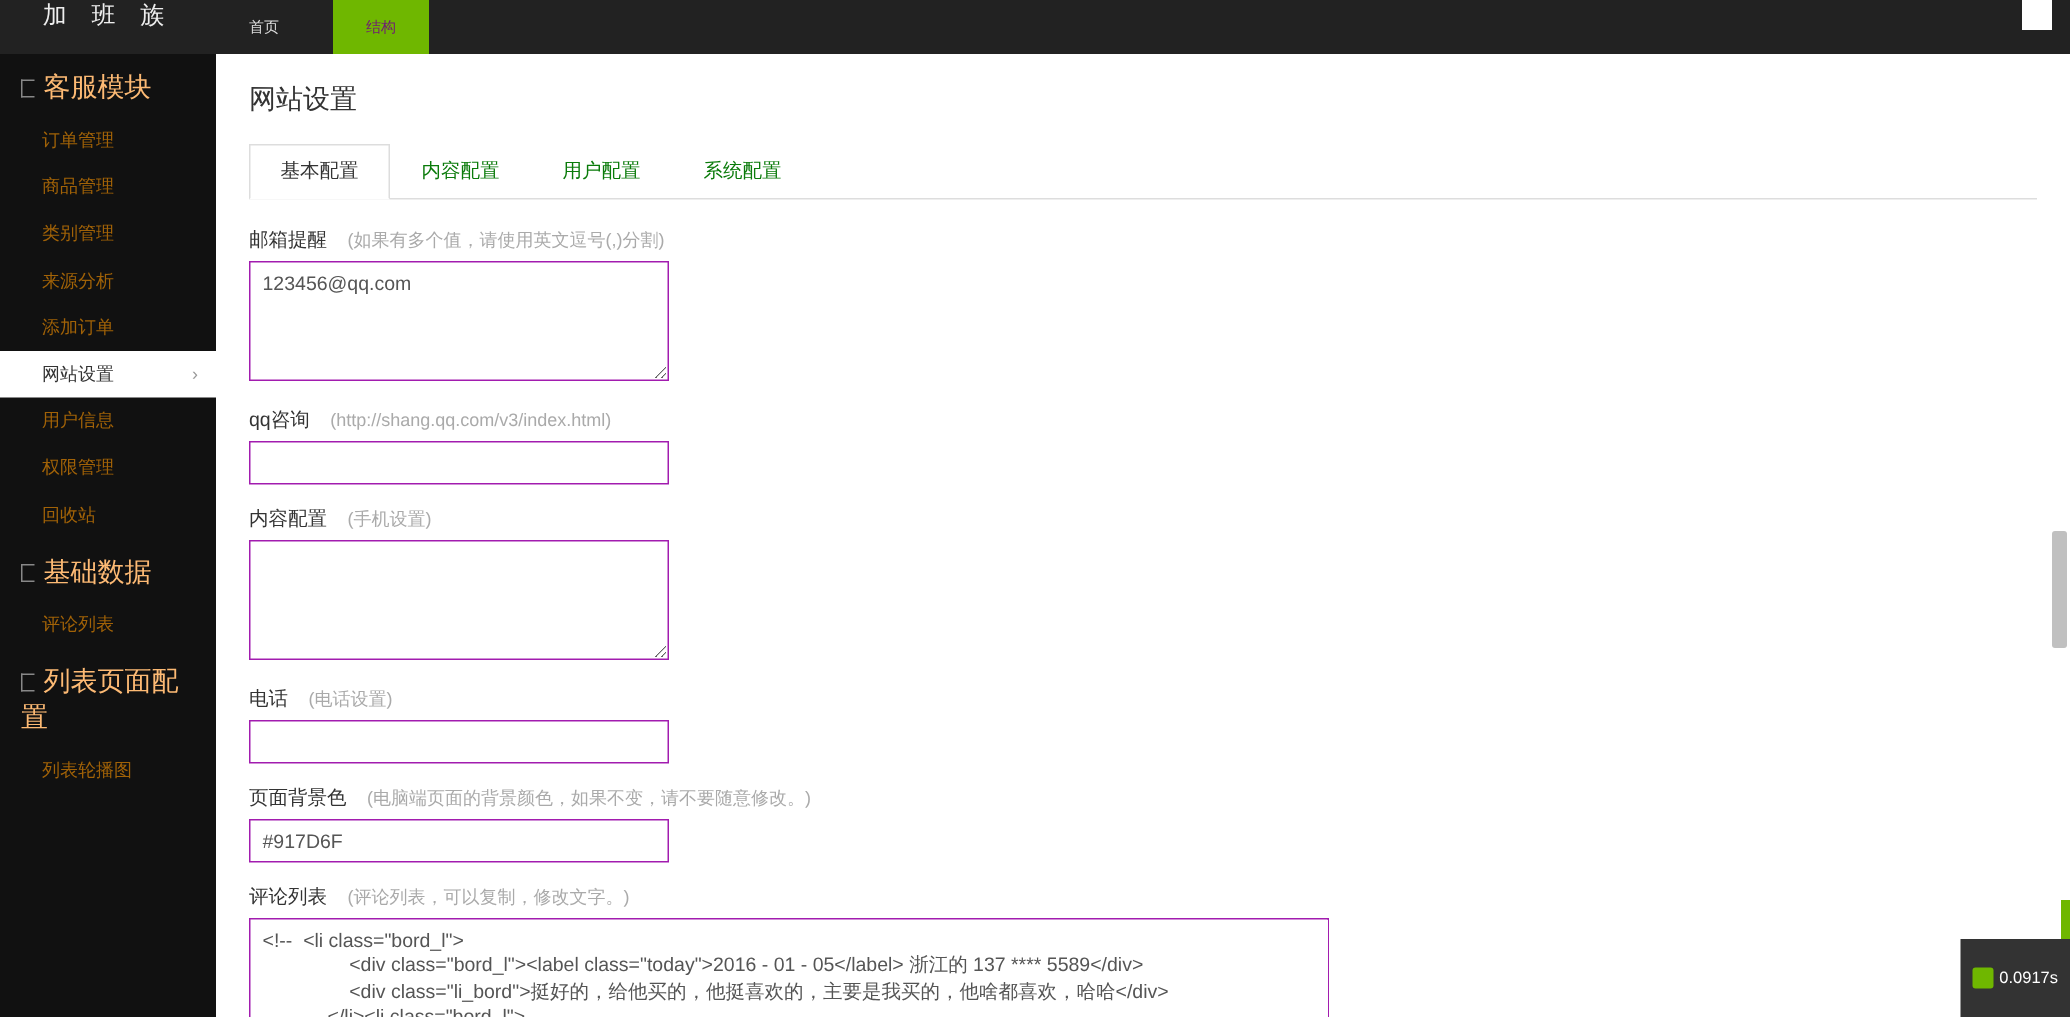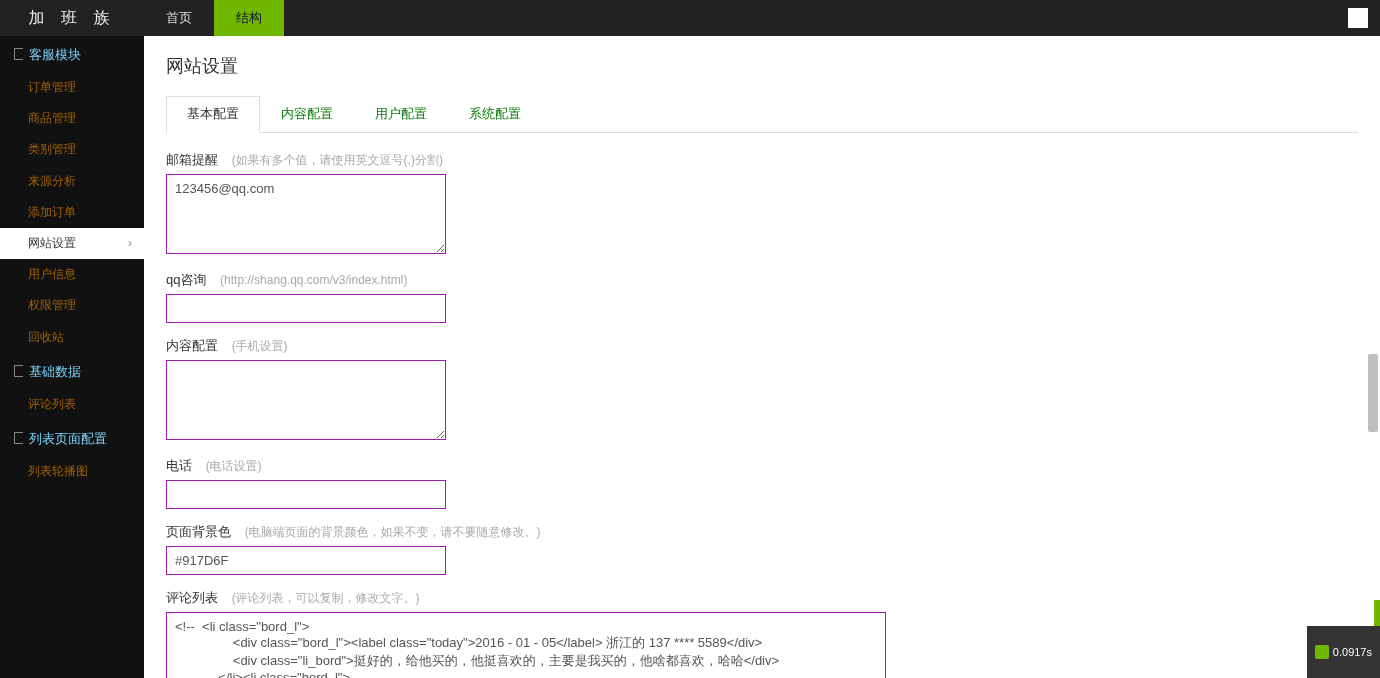--- a/index.html
+++ b/index.html
@@ -1,26 +1,26 @@
 <!DOCTYPE html>
 <html><head>
 <meta charset="utf-8">
 <style>
 * { margin: 0; padding: 0; box-sizing: border-box; }
 body { font-family: "Microsoft YaHei", Arial, sans-serif; font-size: 13px; color: #333; background: #f5f5f5; overflow: hidden; }
-.topbar { height: 36px; background: #222; display: flex; align-items: center; color: #ddd; }
+.topbar { height: 36px; background: #222; display: flex; align-items: flex-start; color: #ddd; }
 .logo { width: 144px; text-align: center; font-size: 16px; letter-spacing: 6px; color: #eee; }
 .topnav { display: flex; height: 100%; }
-.topnav-item { padding: 0 22px; display: flex; align-items: center; cursor: pointer; color: #ddd; font-size: 13px; }
-.topnav-item.active { background: #6fb700; color: #0f172a; }
+.topnav-item { padding: 0 22px; display: flex; align-items: center; cursor: pointer; color: #ddd; font-size: 10px; }
+.topnav-item.active { background: #6fb700; color: #701a75; margin-left: 14px; }
 .top-right { margin-left: auto; margin-right: 12px; display: flex; align-items: center; }
 .user-icon { width: 20px; height: 20px; background: #fff; }
 .container { display: flex; height: calc(100vh - 36px); }
 .sidebar { width: 144px; background: #111; color: #aaa; overflow-y: auto; font-size: 12px; }
-.side-group { padding: 10px 14px 8px; color: #7dd3fc; font-size: 13px; }
+.side-group { padding: 10px 14px 8px; color: #fdba74; font-size: 18px; }
 .side-group::before { content: ""; display: inline-block; width: 8px; height: 10px; border: 1px solid #888; border-right: none; margin-right: 6px; vertical-align: -1px; }
 .side-item { padding: 6px 14px 6px 28px; cursor: pointer; color: #a16207; line-height: 1.6; }
 .side-item.active { background: #fff; color: #333; position: relative; }
 .side-item.active::after { content: "›"; position: absolute; right: 12px; color: #999; }
 .main { flex: 1; background: #fff; padding: 18px 22px; overflow-y: auto; position: relative; }
 .page-title { font-size: 18px; color: #333; margin-bottom: 18px; font-weight: normal; }
 .tabs { display: flex; border-bottom: 1px solid #ddd; margin-bottom: 18px; }
 .tab { padding: 8px 20px; cursor: pointer; color: #0a7b0a; border: 1px solid transparent; font-size: 13px; }
 .tab.active { border: 1px solid #ddd; border-bottom: 1px solid #fff; margin-bottom: -1px; color: #333; }
 .form-group { margin-bottom: 14px; }

